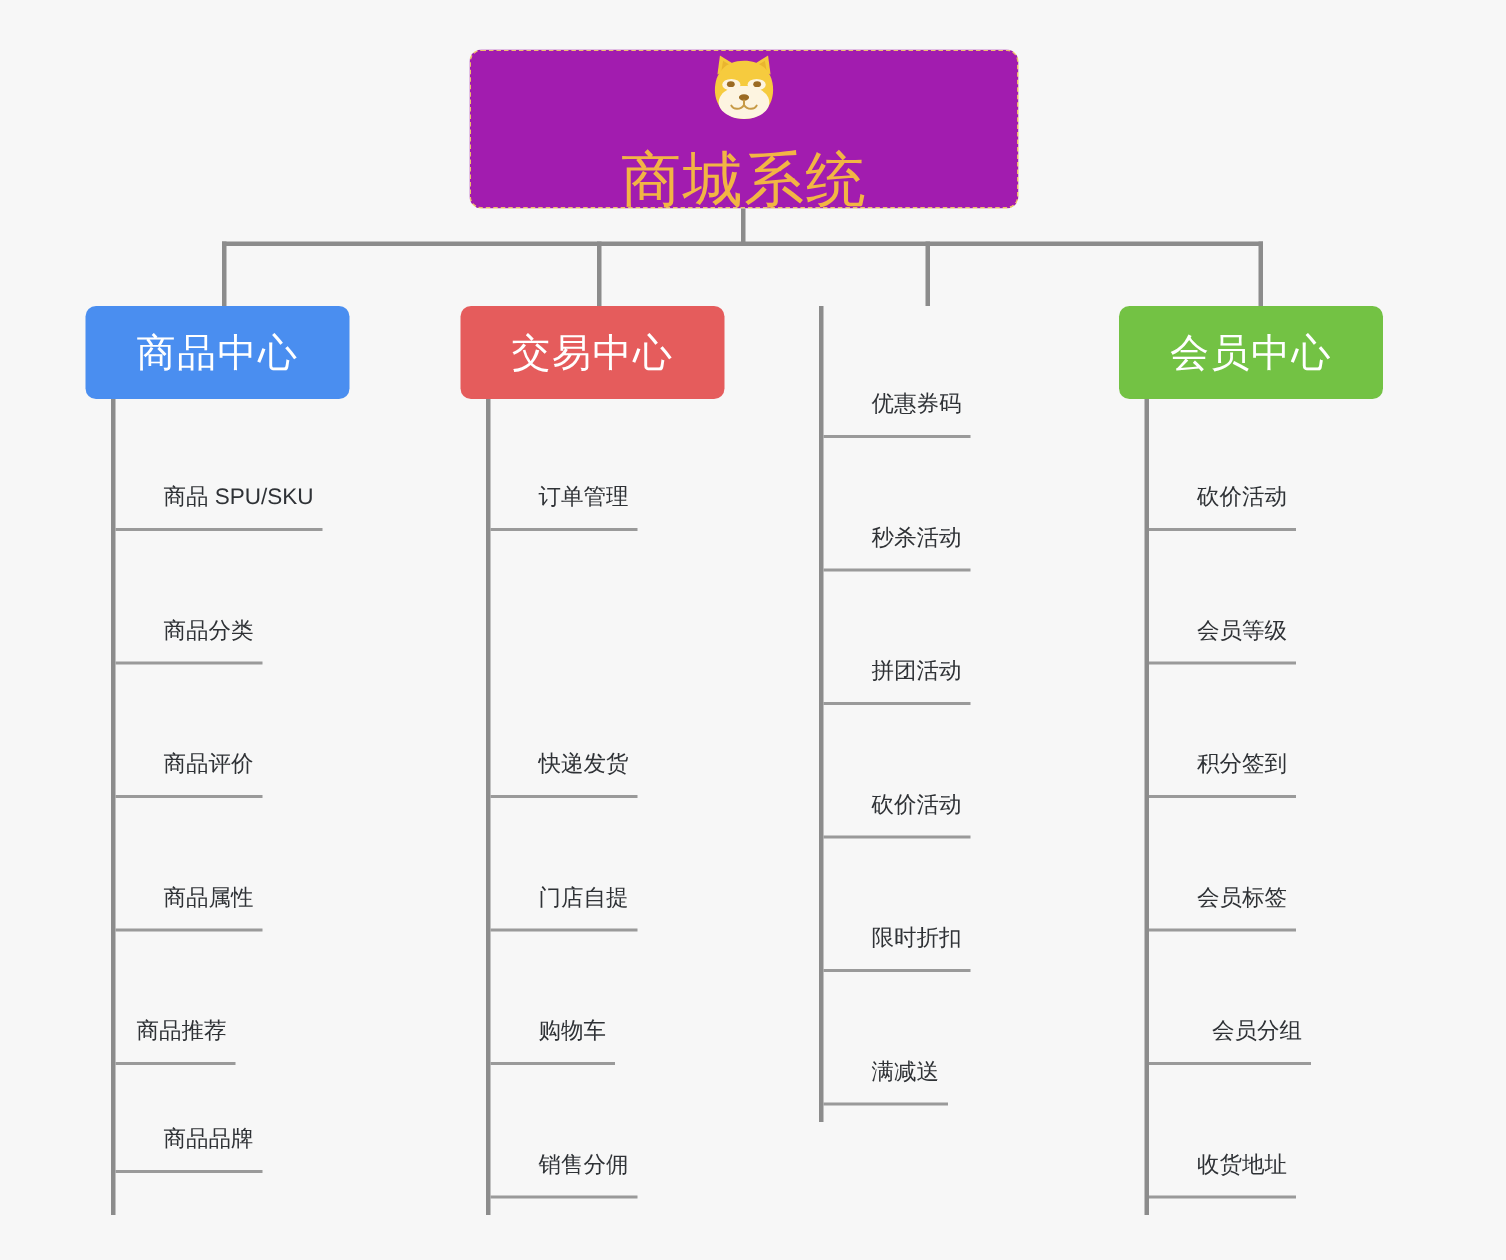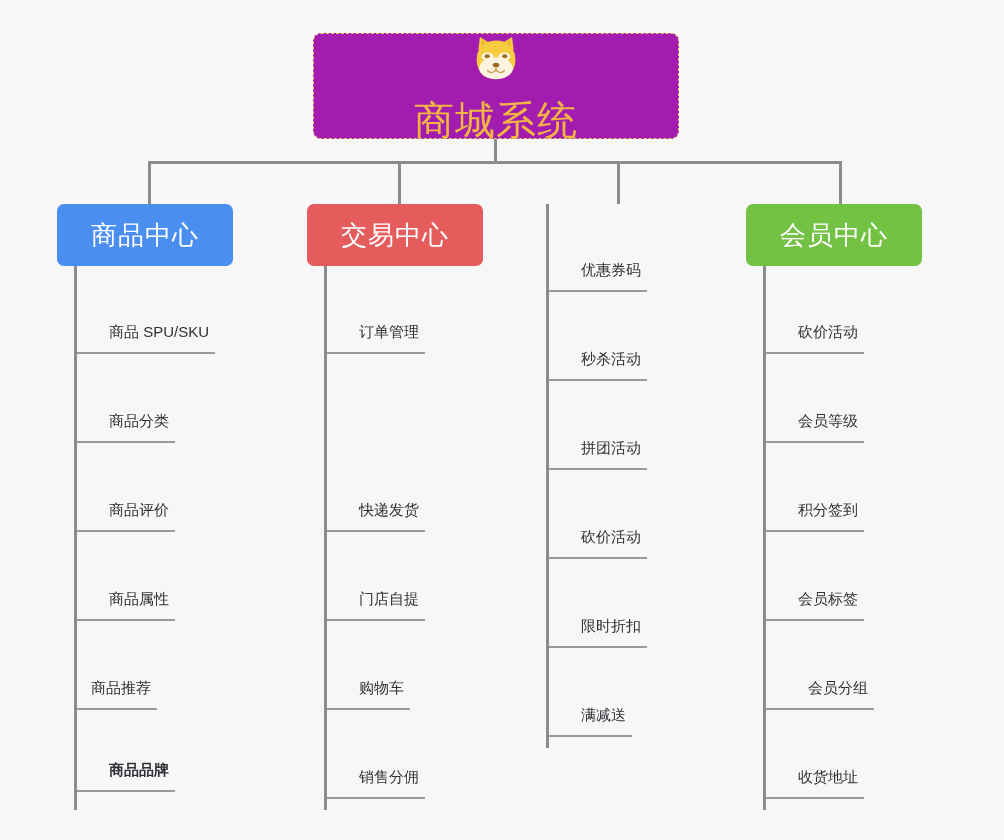--- a/index.html
+++ b/index.html
@@ -168,21 +168,21 @@
         </div>
       <div class="leaf-item" style="top:178px;">
           <span class="leaf-label" style="border-bottom-color: rgb(154, 154, 154); color: rgb(47, 50, 54);">商品评价</span>
         </div>
       <div class="leaf-item" style="top:267px;">
           <span class="leaf-label" style="border-bottom-color: rgb(154, 154, 154); color: rgb(47, 50, 54);">商品属性</span>
         </div>
       <div class="leaf-item" style="top:356px;">
           <span class="leaf-label" style="border-bottom-color: rgb(154, 154, 154); color: rgb(47, 50, 54); padding-left: 14px;">商品推荐</span>
         </div>
-      <div class="leaf-item" style="top:438px;font-weight:bold;">
+      <div class="leaf-item" style="top:428px;">
           <span class="leaf-label" style="border-bottom-color: rgb(154, 154, 154); color: rgb(47, 50, 54);">商品品牌</span>
         </div>
     </div>
   </div>
 
   <div class="column col-2">
     <div class="cat-box" style="background: rgb(229, 92, 92);">
       <span>交易中心</span>
     </div>
     <div class="leaf-list" style="border-left-color: rgb(140, 140, 140);">

